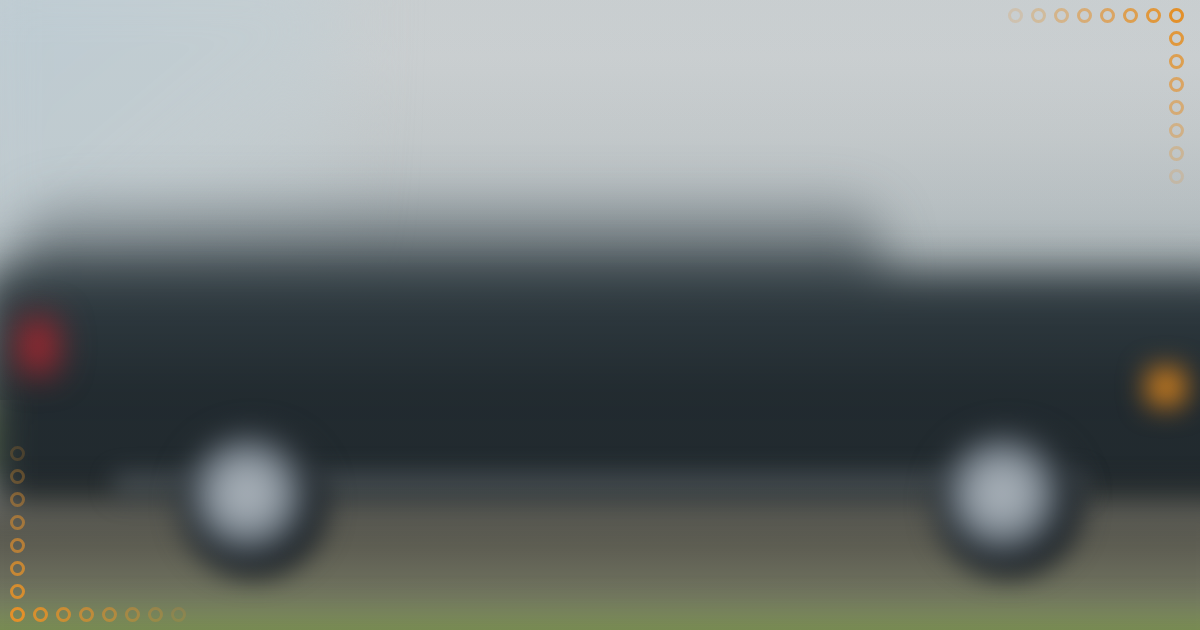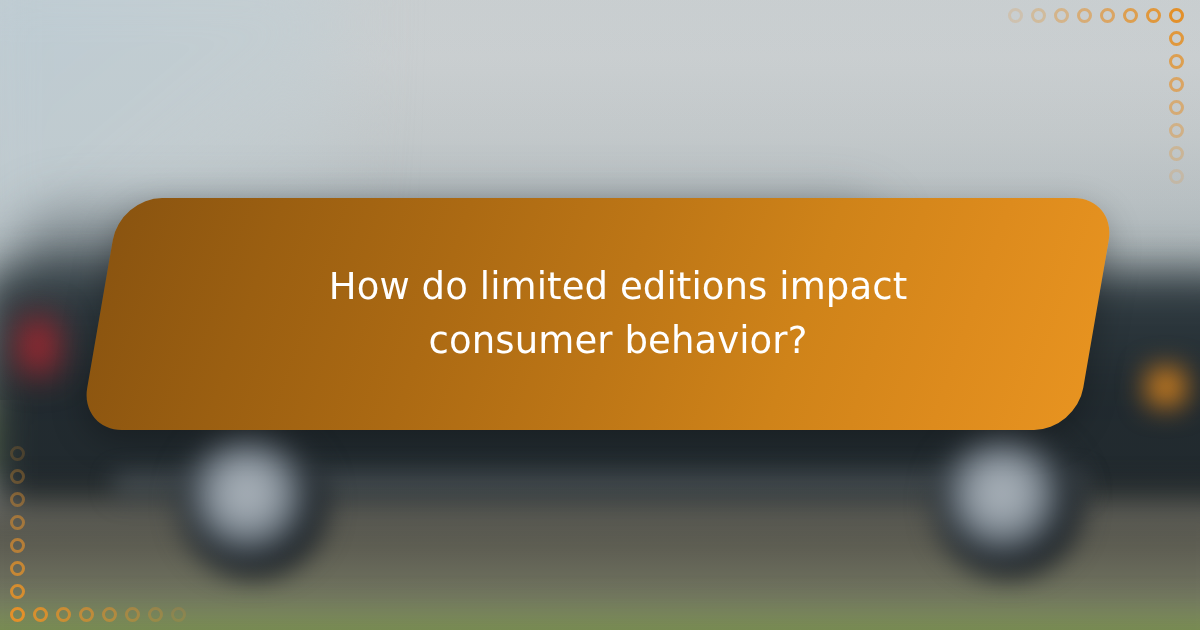--- a/index.html
+++ b/index.html
@@ -259,20 +259,14 @@
       <div class="dot" style="left: 171px; top: 607px; opacity: 0.195; border-color: rgb(227, 144, 42); border-width: 3px;"></div>
       <div class="dot" style="left: 10px; top: 584px; opacity: 0.885; border-color: rgb(227, 144, 42); border-width: 3px;"></div>
       <div class="dot" style="left: 10px; top: 561px; opacity: 0.77; border-color: rgb(227, 144, 42); border-width: 3px;"></div>
       <div class="dot" style="left: 10px; top: 538px; opacity: 0.655; border-color: rgb(227, 144, 42); border-width: 3px;"></div>
       <div class="dot" style="left: 10px; top: 515px; opacity: 0.54; border-color: rgb(227, 144, 42); border-width: 3px;"></div>
       <div class="dot" style="left: 10px; top: 492px; opacity: 0.425; border-color: rgb(227, 144, 42); border-width: 3px;"></div>
       <div class="dot" style="left: 10px; top: 469px; opacity: 0.31; border-color: rgb(227, 144, 42); border-width: 3px;"></div>
       <div class="dot" style="left: 10px; top: 446px; opacity: 0.195; border-color: rgb(227, 144, 42); border-width: 3px;"></div>
     </div>
 
-  <div class="card-wrap">
-    <div class="card"></div>
-    <div class="card-text">
-      <div class="headline">How do limited editions impact consumer behavior?</div>
-    </div>
-  </div>
 
 </div>
 
 </body></html>

